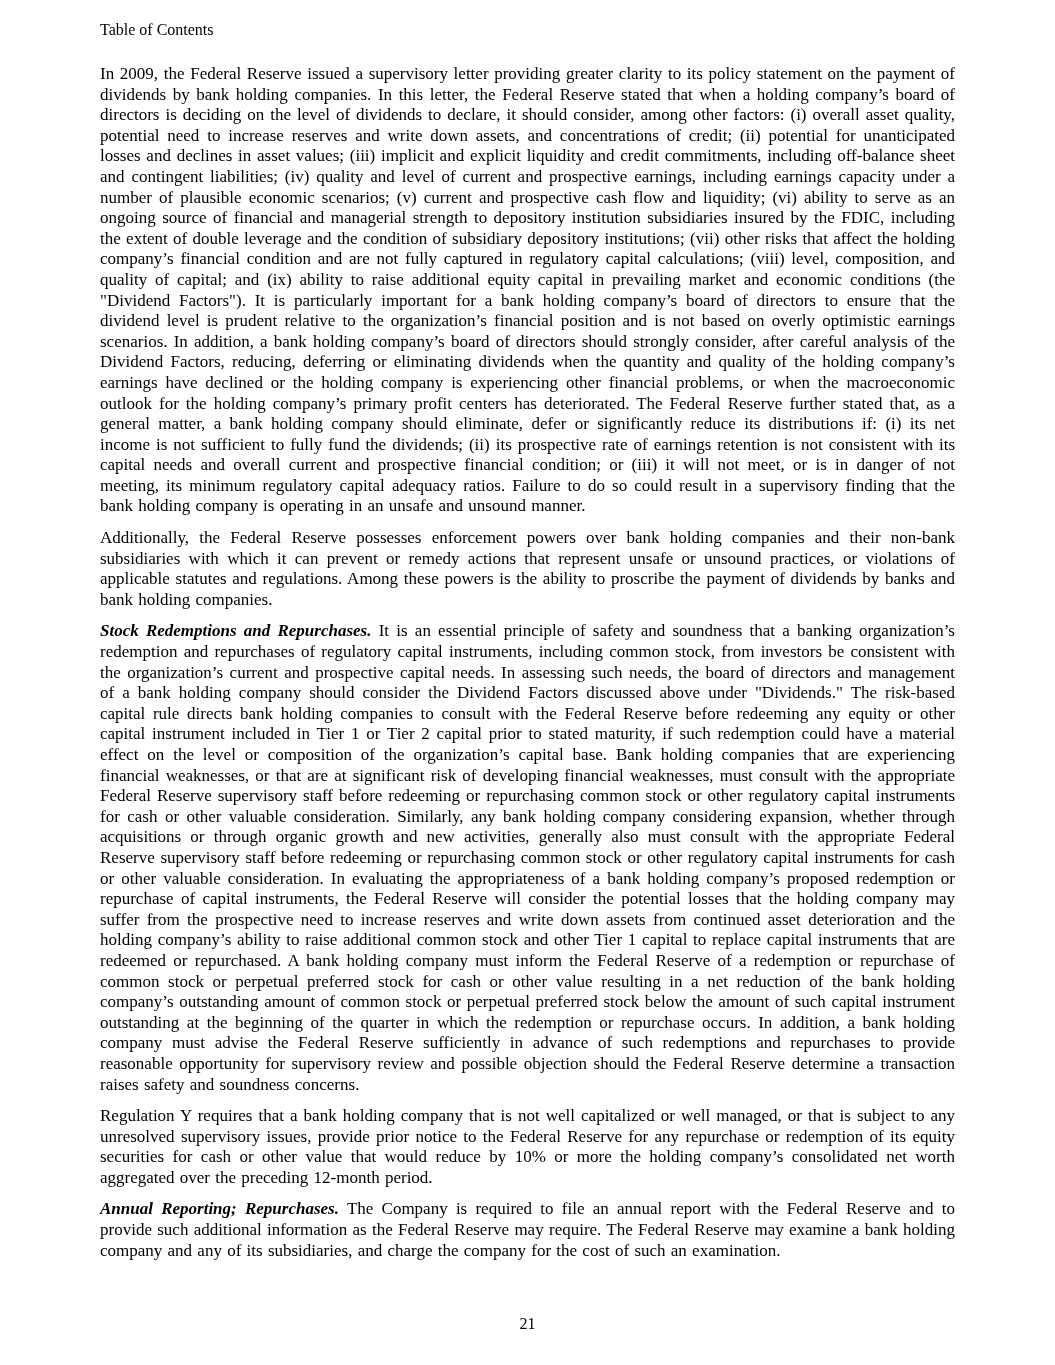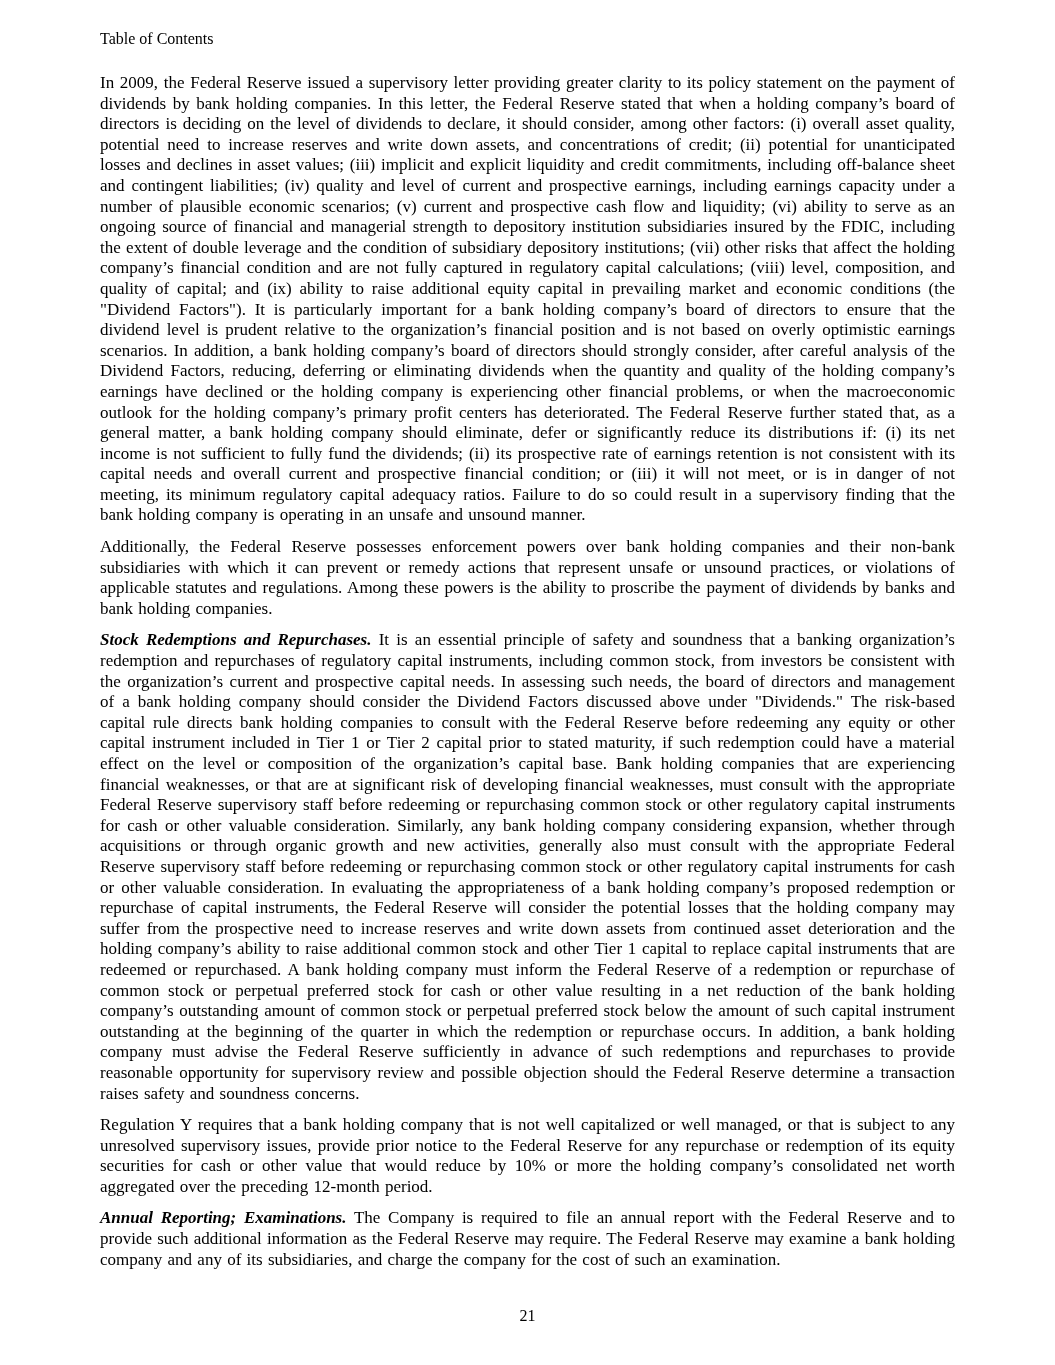--- a/index.html
+++ b/index.html
@@ -6,21 +6,21 @@
     margin: 0;
     padding: 0;
     background: #ffffff;
   }
   .page {
     position: relative;
     width: 1055px;
     height: 1365px;
     background: #ffffff;
     box-sizing: border-box;
-    padding: 28px 100px 40px 100px;
+    padding: 19px 100px 40px 100px;
     font-family: "Liberation Serif", "DejaVu Serif", serif;
     color: #000000;
     overflow: hidden;
   }
   .toc-line {
     font-size: 16px;
     line-height: 21px;
     margin-bottom: 24px;
     color: #000000;
     text-decoration: none;
@@ -33,21 +33,21 @@
     margin: 0 0 11px 0;
     word-spacing: 1px;
   }
   .lead-italic {
     font-style: italic;
     font-weight: bold;
   }
   .page-number {
     position: absolute;
     left: 0;
-    bottom: 40px;
+    bottom: 32px;
     width: 100%;
     text-align: center;
     font-size: 16px;
     color: #000000;
   }
 </style>
 </head>
 <body>
 
 <div class="page">
@@ -57,19 +57,19 @@
   <div class="body-copy">
 
     <p class="para"><span class="lead-italic"></span><span>In 2009, the Federal Reserve issued a supervisory letter providing greater clarity to its policy statement on the payment of dividends by bank holding companies. In this letter, the Federal Reserve stated that when a holding company’s board of directors is deciding on the level of dividends to declare, it should consider, among other factors: (i) overall asset quality, potential need to increase reserves and write down assets, and concentrations of credit; (ii) potential for unanticipated losses and declines in asset values; (iii) implicit and explicit liquidity and credit commitments, including off-balance sheet and contingent liabilities; (iv) quality and level of current and prospective earnings, including earnings capacity under a number of plausible economic scenarios; (v) current and prospective cash flow and liquidity; (vi) ability to serve as an ongoing source of financial and managerial strength to depository institution subsidiaries insured by the FDIC, including the extent of double leverage and the condition of subsidiary depository institutions; (vii) other risks that affect the holding company’s financial condition and are not fully captured in regulatory capital calculations; (viii) level, composition, and quality of capital; and (ix) ability to raise additional equity capital in prevailing market and economic conditions (the "Dividend Factors"). It is particularly important for a bank holding company’s board of directors to ensure that the dividend level is prudent relative to the organization’s financial position and is not based on overly optimistic earnings scenarios. In addition, a bank holding company’s board of directors should strongly consider, after careful analysis of the Dividend Factors, reducing, deferring or eliminating dividends when the quantity and quality of the holding company’s earnings have declined or the holding company is experiencing other financial problems, or when the macroeconomic outlook for the holding company’s primary profit centers has deteriorated. The Federal Reserve further stated that, as a general matter, a bank holding company should eliminate, defer or significantly reduce its distributions if: (i) its net income is not sufficient to fully fund the dividends; (ii) its prospective rate of earnings retention is not consistent with its capital needs and overall current and prospective financial condition; or (iii) it will not meet, or is in danger of not meeting, its minimum regulatory capital adequacy ratios. Failure to do so could result in a supervisory finding that the bank holding company is operating in an unsafe and unsound manner.</span></p>
 
     <p class="para"><span class="lead-italic"></span><span>Additionally, the Federal Reserve possesses enforcement powers over bank holding companies and their non-bank subsidiaries with which it can prevent or remedy actions that represent unsafe or unsound practices, or violations of applicable statutes and regulations. Among these powers is the ability to proscribe the payment of dividends by banks and bank holding companies.</span></p>
 
     <p class="para"><span class="lead-italic">Stock Redemptions and Repurchases.</span><span> It is an essential principle of safety and soundness that a banking organization’s redemption and repurchases of regulatory capital instruments, including common stock, from investors be consistent with the organization’s current and prospective capital needs. In assessing such needs, the board of directors and management of a bank holding company should consider the Dividend Factors discussed above under "Dividends." The risk-based capital rule directs bank holding companies to consult with the Federal Reserve before redeeming any equity or other capital instrument included in Tier 1 or Tier 2 capital prior to stated maturity, if such redemption could have a material effect on the level or composition of the organization’s capital base. Bank holding companies that are experiencing financial weaknesses, or that are at significant risk of developing financial weaknesses, must consult with the appropriate Federal Reserve supervisory staff before redeeming or repurchasing common stock or other regulatory capital instruments for cash or other valuable consideration. Similarly, any bank holding company considering expansion, whether through acquisitions or through organic growth and new activities, generally also must consult with the appropriate Federal Reserve supervisory staff before redeeming or repurchasing common stock or other regulatory capital instruments for cash or other valuable consideration. In evaluating the appropriateness of a bank holding company’s proposed redemption or repurchase of capital instruments, the Federal Reserve will consider the potential losses that the holding company may suffer from the prospective need to increase reserves and write down assets from continued asset deterioration and the holding company’s ability to raise additional common stock and other Tier 1 capital to replace capital instruments that are redeemed or repurchased. A bank holding company must inform the Federal Reserve of a redemption or repurchase of common stock or perpetual preferred stock for cash or other value resulting in a net reduction of the bank holding company’s outstanding amount of common stock or perpetual preferred stock below the amount of such capital instrument outstanding at the beginning of the quarter in which the redemption or repurchase occurs. In addition, a bank holding company must advise the Federal Reserve sufficiently in advance of such redemptions and repurchases to provide reasonable opportunity for supervisory review and possible objection should the Federal Reserve determine a transaction raises safety and soundness concerns.</span></p>
 
     <p class="para"><span class="lead-italic"></span><span>Regulation Y requires that a bank holding company that is not well capitalized or well managed, or that is subject to any unresolved supervisory issues, provide prior notice to the Federal Reserve for any repurchase or redemption of its equity securities for cash or other value that would reduce by 10% or more the holding company’s consolidated net worth aggregated over the preceding 12-month period.</span></p>
 
-    <p class="para"><span class="lead-italic">Annual Reporting; Examinations.</span><span> The Company is required to file an annual report with the Federal Reserve and to provide such additional information as the Federal Reserve may require. The Federal Reserve may examine a bank holding company and any of its subsidiaries, and charge the company for the cost of such an examination.</span></p>
+    <p class="para"><span class="lead-italic">Annual Reporting; Repurchases.</span><span> The Company is required to file an annual report with the Federal Reserve and to provide such additional information as the Federal Reserve may require. The Federal Reserve may examine a bank holding company and any of its subsidiaries, and charge the company for the cost of such an examination.</span></p>
 
   </div>
 
   <div class="page-number">21</div>
 
 </div>
 
 </body></html>

